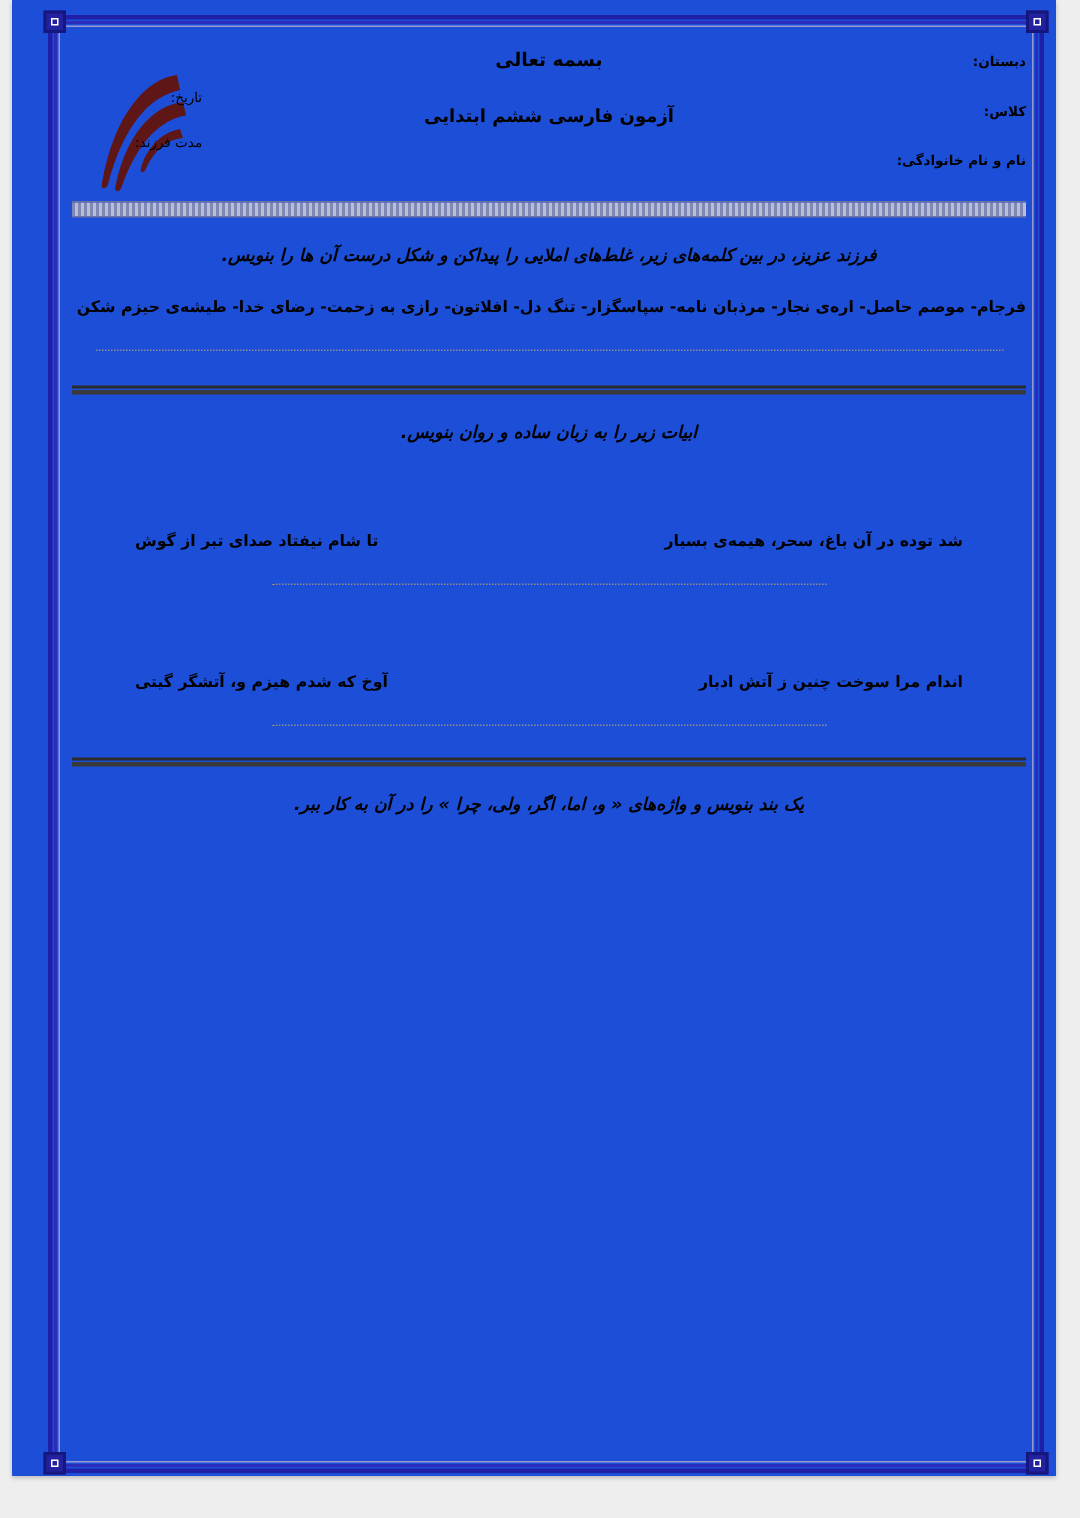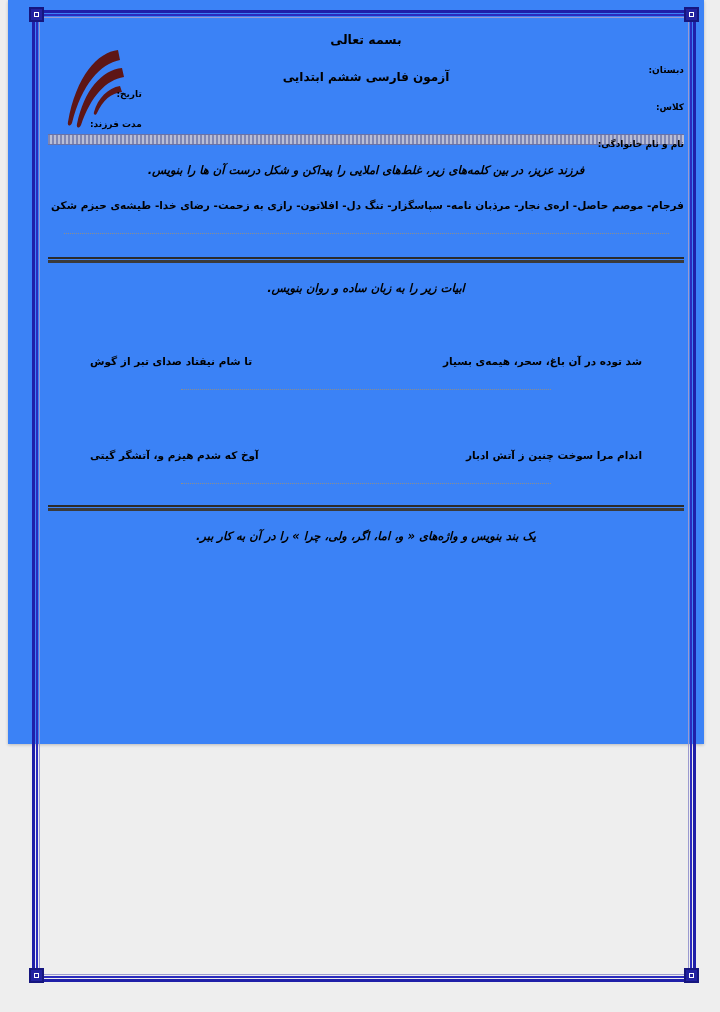--- a/index.html
+++ b/index.html
@@ -13,22 +13,22 @@
     font-family: "DejaVu Sans", "Liberation Sans", sans-serif;
     overflow: hidden;
   }
 
   
   .sheet {
     position: absolute;
     left: 8px;
     top: 0px;
     width: 696px;
-    height: 744px;
-    background: #3b82f6;
+    height: 984px;
+    background: #1d4ed8;
     box-shadow: 0 1px 3px rgba(0,0,0,0.22);
   }
 
   
   .frame-outer {
     position: absolute;
     left: 24px;
     top: 10px;
     width: 664px;
     height: 972px;
@@ -122,28 +122,28 @@
   .fields-right {
     position: absolute;
     right: 0px;
     top: 16px;
     text-align: right;
     font-size: 9px;
     font-weight: bold;
     line-height: 1;
     color: #000;
   }
-  .fields-right .fld { margin-bottom: 24px; margin-top: 28px; }
+  .fields-right .fld { margin-bottom: 24px; }
   .fields-left {
     position: absolute;
     left: 42px;
-    top: 68px;
+    top: 40px;
     text-align: right;
     font-size: 9px;
-    font-weight: bold;
+    font-weight: normal;
     line-height: 1;
     color: #000;
   }
   .fields-left .fld { margin-bottom: 21px; }
 
   
   .logo {
     position: absolute;
     left: 10px;
     top: 16px;

